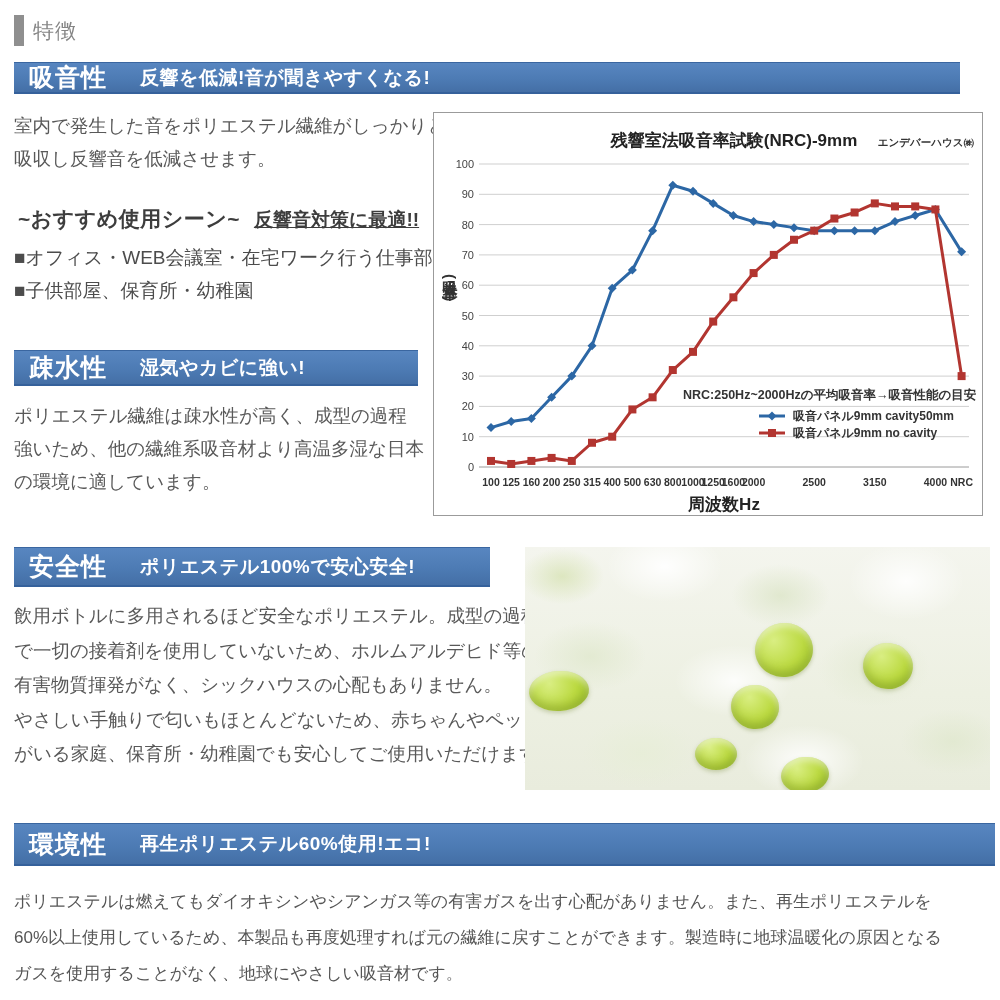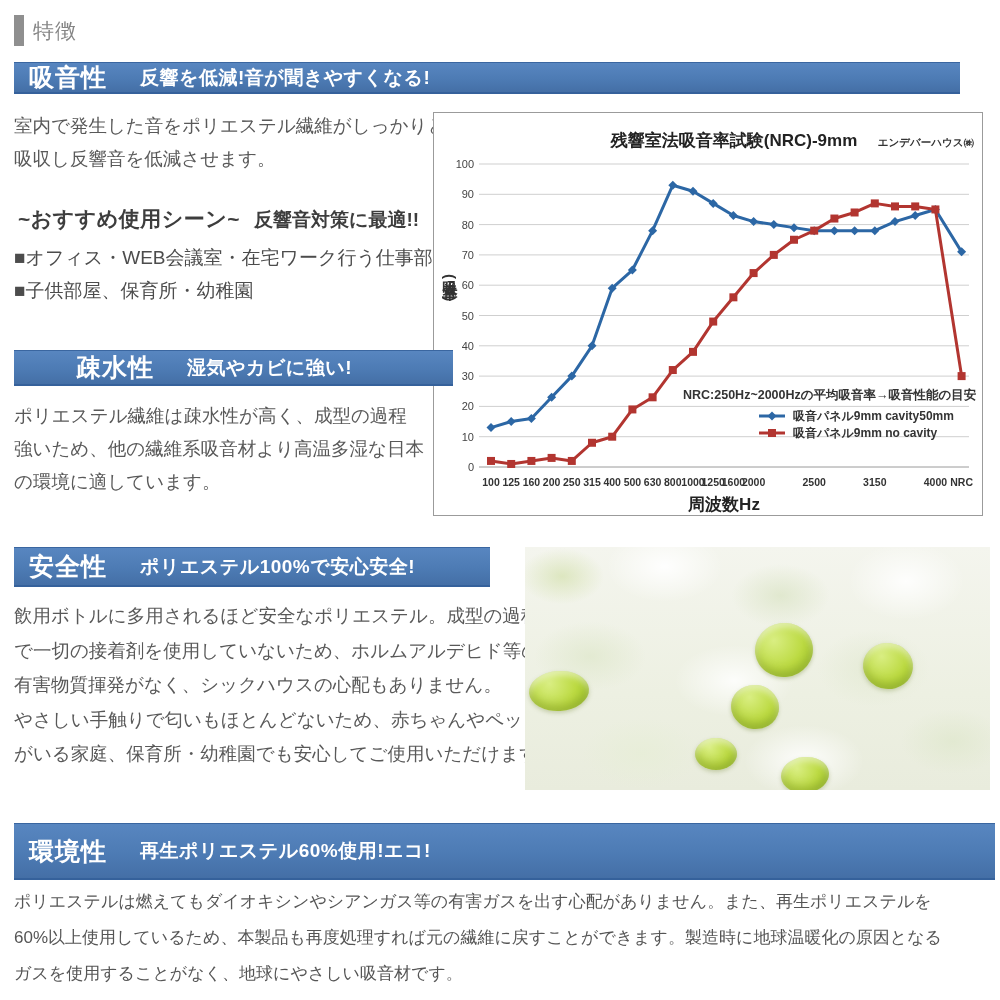--- a/index.html
+++ b/index.html
@@ -12,33 +12,33 @@
   .feat-text{margin-left:9px;font-size:21px;color:#858585;letter-spacing:1px;}
 
   
   .banner{position:absolute;left:14px;box-sizing:border-box;
           background:linear-gradient(180deg,#5886c0 0%,#4d7bb4 55%,#446fa6 100%);
           border-top:1px solid #3a66a0;border-bottom:2px solid #35619b;
           display:flex;align-items:center;color:#fff;}
   .banner .b-title{font-size:25px;font-weight:bold;margin-left:15px;letter-spacing:1px;white-space:nowrap;}
   .banner .b-tag{font-size:19px;font-weight:bold;margin-left:33px;letter-spacing:.5px;white-space:nowrap;}
   .banner-absorption{top:62px;width:946px;height:32px;}
-  .banner-hydro{top:350px;width:439px;height:36px;padding-left:47px;}
+  .banner-hydro{top:350px;width:404px;height:36px;}
   .banner-safety{top:547px;width:476px;height:40px;align-items:center;}
-  .banner-eco{top:823px;width:981px;height:57px;}
+  .banner-eco{top:823px;width:981px;height:43px;}
 
   
   .body-text{position:absolute;color:#595959;font-size:18.5px;line-height:33px;white-space:nowrap;}
   .p-absorption{left:14px;top:109px;}
   .p-hydro{left:14px;top:399px;}
   .p-safety{left:14px;top:599px;line-height:34.5px;}
   .p-eco{left:14px;top:884px;line-height:36px;font-size:17px;color:#555;}
   .sub-row{position:absolute;left:18px;top:205px;display:flex;align-items:baseline;white-space:nowrap;}
   .sub-head{font-size:21px;font-weight:bold;color:#3d3d3d;letter-spacing:.5px;}
-  .sub-note{font-size:19px;font-weight:bold;color:#3d3d3d;margin-left:14px;}
+  .sub-note{font-size:19px;font-weight:bold;color:#3d3d3d;margin-left:14px;text-decoration:underline;}
   .bullets{position:absolute;left:14px;top:241px;font-size:19px;line-height:33px;color:#4c4c4c;white-space:nowrap;}
 
   
   .chart-box{position:absolute;left:433px;top:112px;width:550px;height:404px;
              background:#fff;border:1px solid #9b9b9b;box-sizing:border-box;}
   .chart-ylabel{position:absolute;left:6px;top:155px;writing-mode:vertical-rl;text-orientation:mixed;
                 font-size:15px;font-weight:bold;color:#333;letter-spacing:2px;}
   .chart-box svg{position:absolute;left:0;top:0;}
 
   

